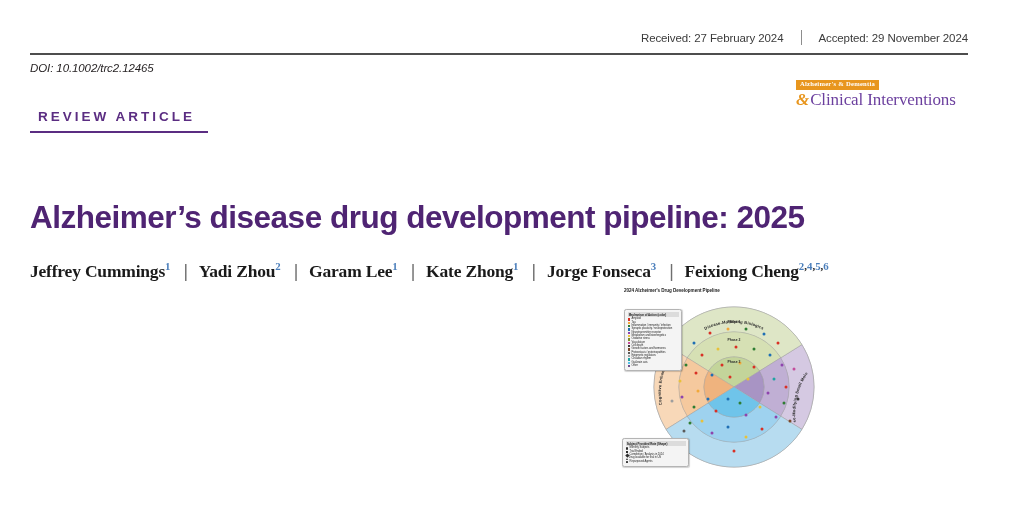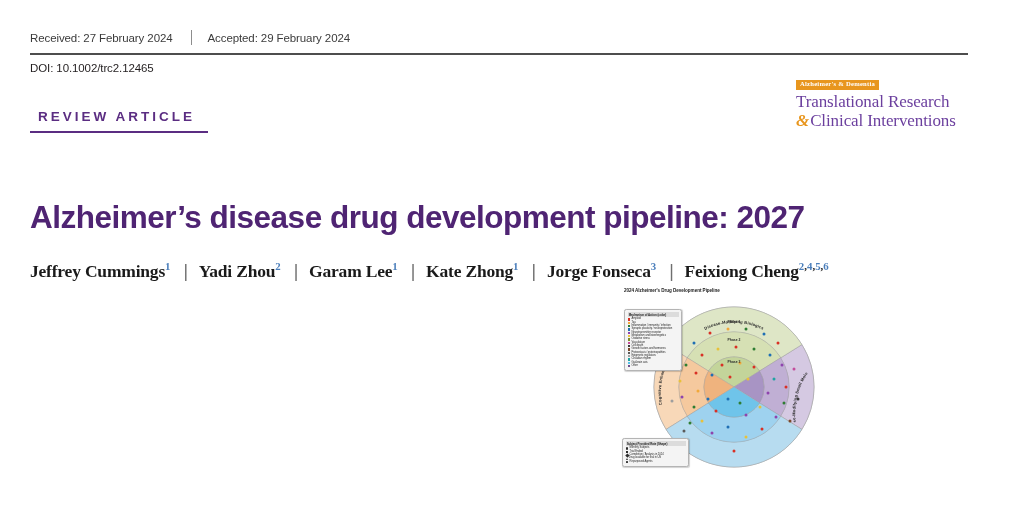--- a/index.html
+++ b/index.html
@@ -20,20 +20,21 @@
   .dates-row {
     position: absolute;
     left: 30px;
     top: 30px;
     width: 938px;
     display: flex;
     align-items: center;
     font-size: 11.5px;
     color: #3b3b3b;
     letter-spacing: -0.1px;
+    justify-content: flex-end;
   }
   .date-item { white-space: nowrap; }
   .date-sep {
     width: 1px;
     height: 15px;
     background: #8d8d8d;
     margin: 0 16px 0 18px;
   }
   .rule-main {
     position: absolute;
@@ -45,20 +46,21 @@
   }
 
   
   .doi {
     position: absolute;
     left: 30px;
     top: 62px;
     font-size: 11.5px;
     color: #231f20;
     letter-spacing: -0.1px;
+    font-style: italic;
   }
 
   
   .article-type {
     position: absolute;
     left: 30px;
     top: 110px;
   }
   .article-type-label {
     font-size: 13.5px;
@@ -250,38 +252,37 @@
     font-weight: 700;
     fill: #2a2a2a;
   }
 </style>
 </head>
 <body>
 
 <div class="dates-row">
   <span class="date-item">Received: 27 February 2024</span>
   <span class="date-sep"></span>
-  <span class="date-item">Accepted: 29 February 2024</span>
+  <span class="date-item">Accepted: 29 November 2024</span>
 </div>
 <div class="rule-main"></div>
 
 <div class="doi">DOI: 10.1002/trc2.12465</div>
 
 <div class="article-type">
   <span class="article-type-label">REVIEW ARTICLE</span>
   <div class="article-type-rule"></div>
 </div>
 
 <div class="journal-logo">
   <span class="logo-banner">Alzheimer's &amp; Dementia</span>
-  <div class="logo-line logo-line1">Translational Research</div>
   <div class="logo-line"><span class="logo-amp">&amp;</span><span>Clinical Interventions</span></div>
 </div>
 
-<h1 class="article-title">Alzheimer’s disease drug development pipeline: 2027</h1>
+<h1 class="article-title">Alzheimer’s disease drug development pipeline: 2025</h1>
 
 <div class="authors"><span class="author">Jeffrey Cummings<sup><span>1</span></sup></span><span class="author-sep">|</span><span class="author">Yadi Zhou<sup><span>2</span></sup></span><span class="author-sep">|</span><span class="author">Garam Lee<sup><span>1</span></sup></span><span class="author-sep">|</span><span class="author">Kate Zhong<sup><span>1</span></sup></span><span class="author-sep">|</span><span class="author">Jorge Fonseca<sup><span>3</span></sup></span><span class="author-sep">|</span><span class="author">Feixiong Cheng<sup><span>2</span><span class="comma">,</span><span>4</span><span class="comma">,</span><span>5</span><span class="comma">,</span><span>6</span></sup></span></div>
 
 <div class="figure">
   <div class="fig-title">2024 Alzheimer's Drug Development Pipeline</div>
 
   <div class="wheel">
     <svg viewBox="0 0 168 168" width="168" height="168" aria-hidden="true">
       <defs>
         <path id="arcTop" d="M 20,84 A 64,64 0 0 1 148,84" fill="none"></path>

